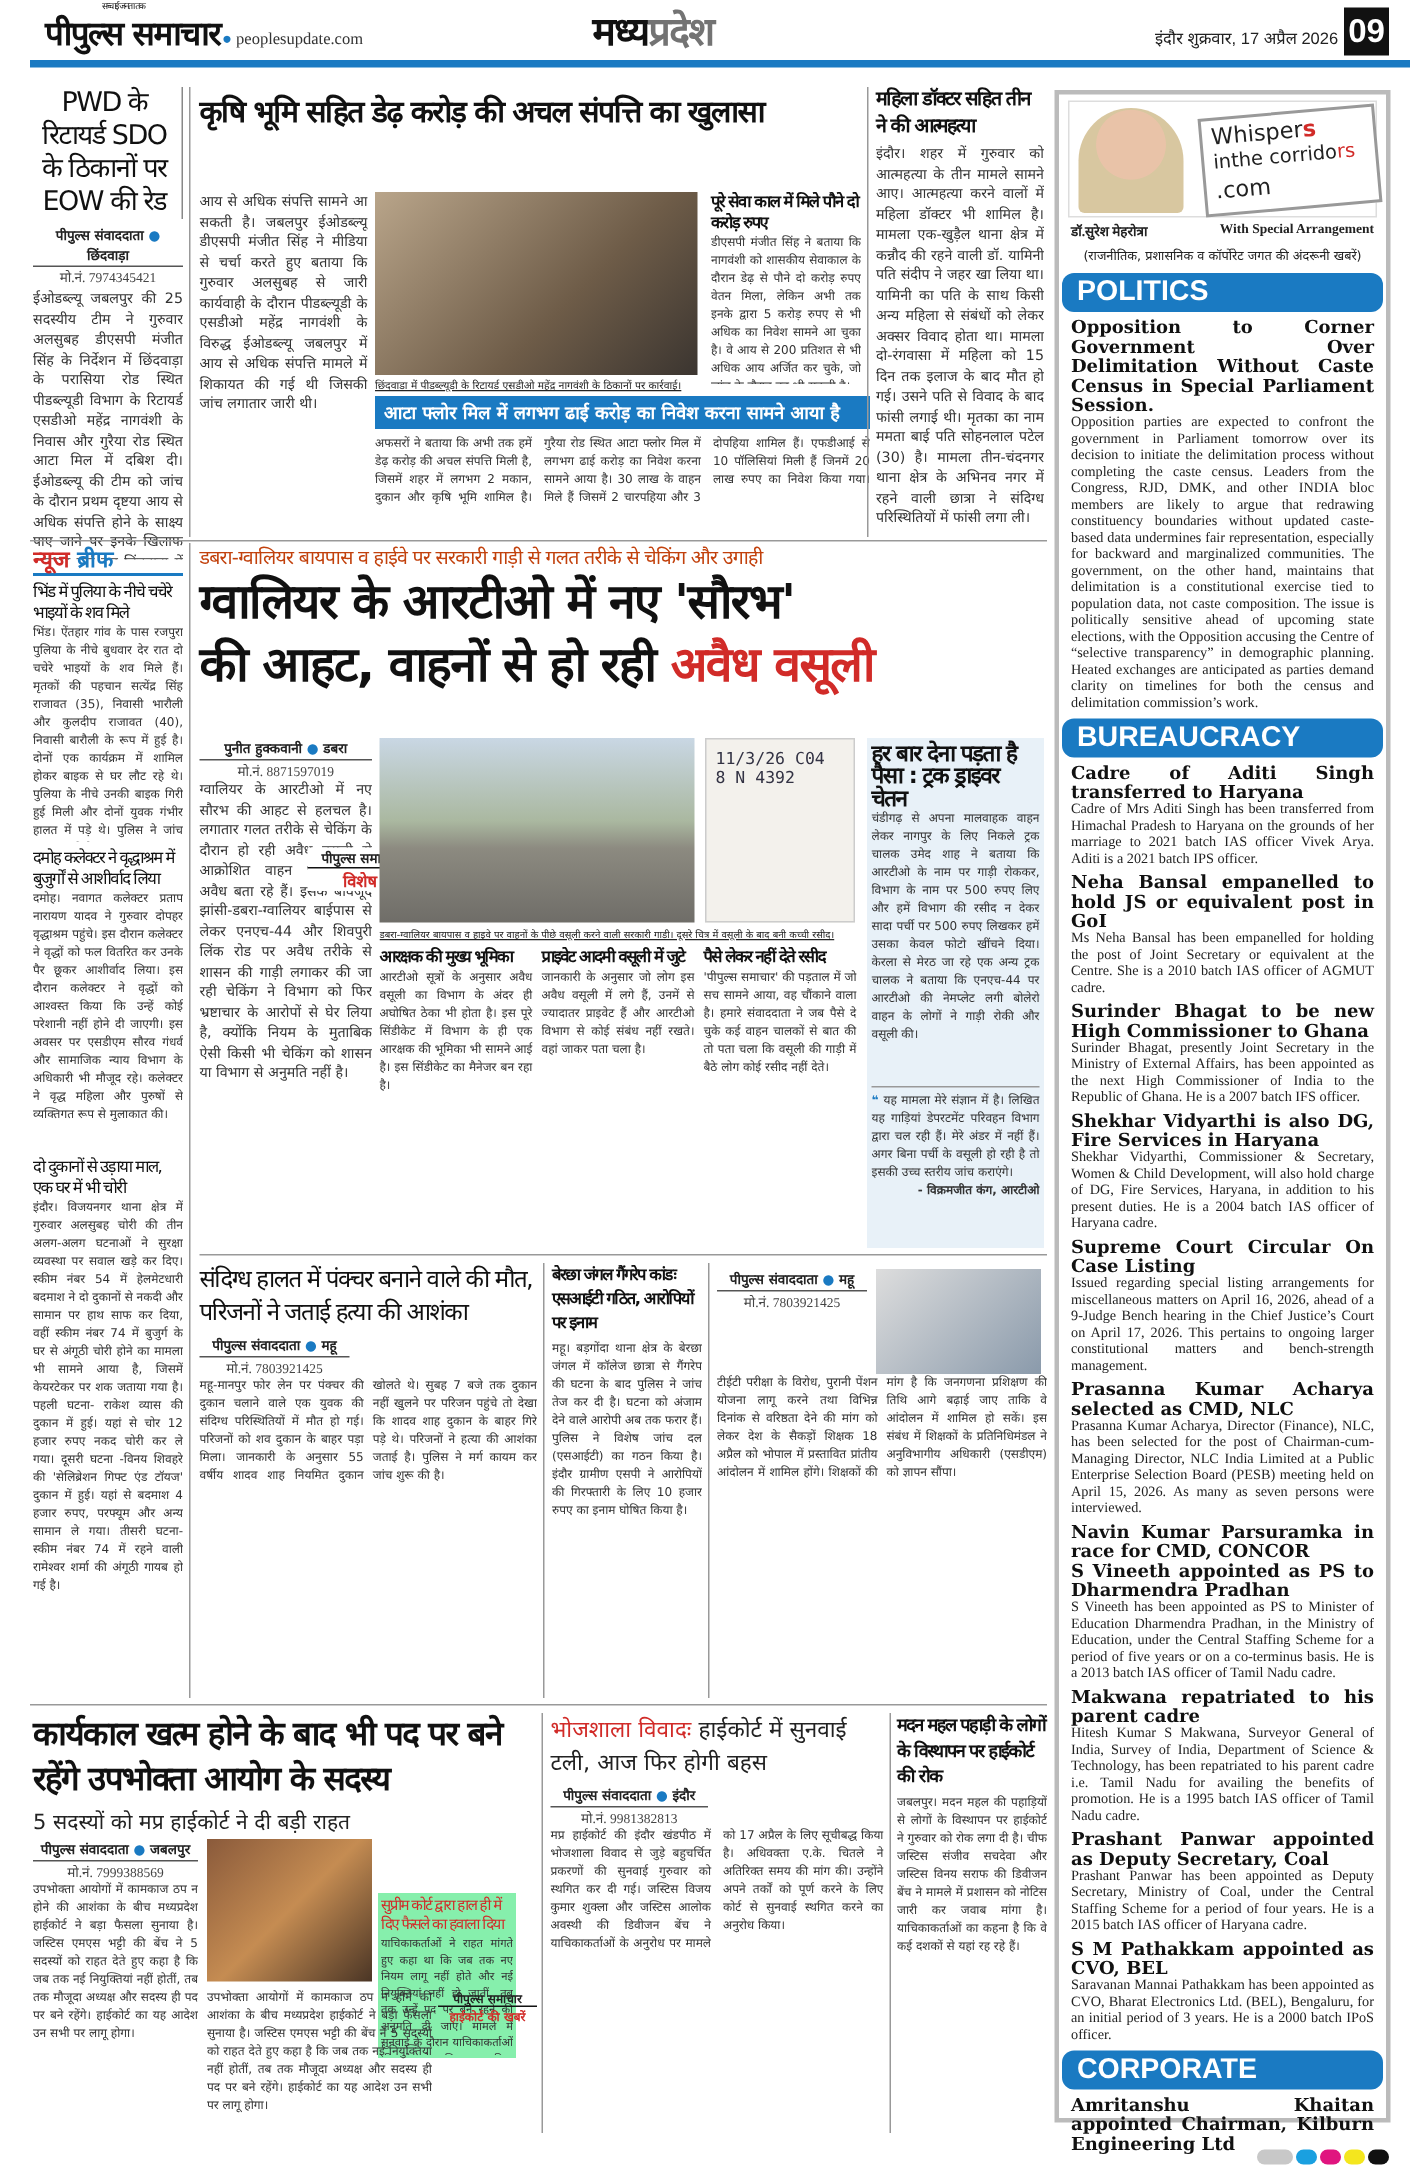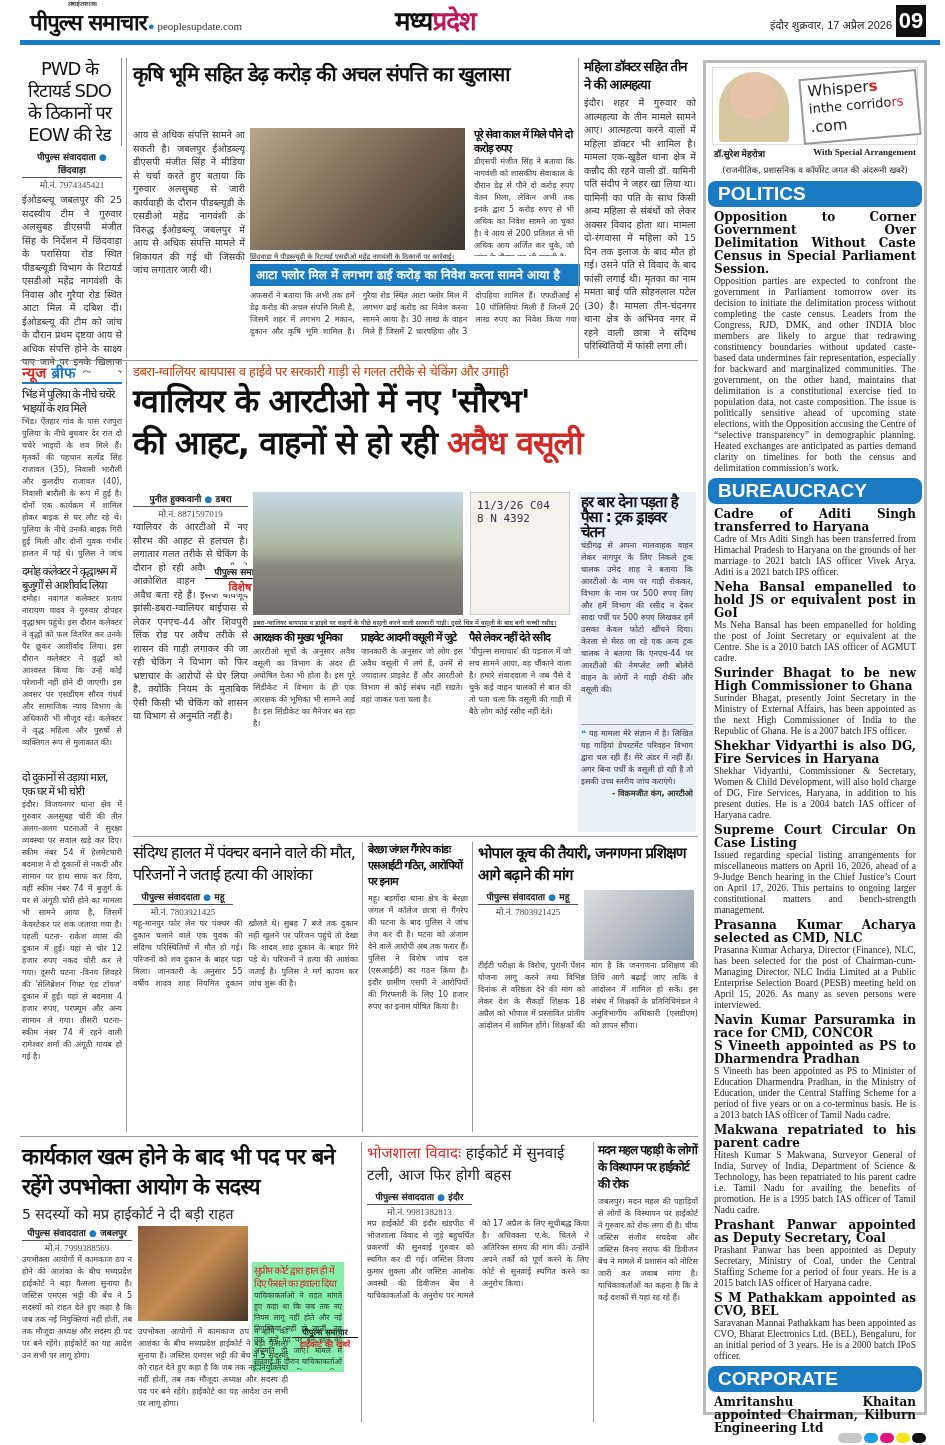--- a/index.html
+++ b/index.html
@@ -4,21 +4,21 @@
 <style>
 *{box-sizing:border-box;margin:0;padding:0}
 html,body{width:945px;height:1445px;background:#fff;overflow:hidden}
 body{font-family:"DejaVu Sans",sans-serif;color:#222;position:relative}
 .abs{position:absolute}
 .masthead{left:0;top:0;width:945px;height:40px}
 .logo{left:30px;top:6px;font:bold 22px "DejaVu Serif",serif;color:#111;letter-spacing:-1px}
 .logo .tag{position:absolute;left:38px;top:-6px;font-size:6px;font-weight:normal}
 .site{left:148px;top:20px;font:11px "Liberation Serif",serif;color:#333}
 .section{left:395px;top:2px;font:bold 26px "DejaVu Sans",sans-serif;letter-spacing:-1px;color:#111}
-.section .red{color:#be185d}
+.section .red{color:#737373}
 .dateline{left:770px;top:17px;font:11px "Liberation Sans",sans-serif}
 .pageno{left:896px;top:5px;width:30px;height:32px;background:#111;color:#fff;font:bold 22px "Liberation Sans",sans-serif;text-align:center;line-height:32px}
 .blueline{left:20px;top:40px;width:920px;height:5px;background:#1a7ac2}
 .vline{width:1px;background:#999}
 .hline{height:1px;background:#999}
 .hindi-h{font-family:"DejaVu Sans",sans-serif;font-weight:bold;color:#111;letter-spacing:-1px}
 .byline{font:bold 9px "DejaVu Sans",sans-serif;text-align:center;border-bottom:1px solid #555;padding-bottom:1px}
 .byline .dot{color:#1a7ac2}
 .mob{font:9px "Liberation Serif",serif;text-align:center;color:#444}
 .body{font:9.5px/13.5px "DejaVu Sans",sans-serif;color:#333;text-align:justify;overflow:hidden}
@@ -142,21 +142,20 @@
 </div>
 <div class="abs vline" style="left:362px;top:842px;height:290px"></div>
 
 <div class="abs" style="left:368px;top:842px;width:100px;height:290px">
   <div class="hindi-h" style="font-size:11px;line-height:16px">बेरछा जंगल गैंगरेप कांडः एसआईटी गठित, आरोपियों पर इनाम</div>
   <div class="body" style="font-size:8px;line-height:12px;height:230px;margin-top:3px">महू। बड़गोंदा थाना क्षेत्र के बेरछा जंगल में कॉलेज छात्रा से गैंगरेप की घटना के बाद पुलिस ने जांच तेज कर दी है। घटना को अंजाम देने वाले आरोपी अब तक फरार हैं। पुलिस ने विशेष जांच दल (एसआईटी) का गठन किया है। इंदौर ग्रामीण एसपी ने आरोपियों की गिरफ्तारी के लिए 10 हजार रुपए का इनाम घोषित किया है।</div>
 </div>
 <div class="abs vline" style="left:472px;top:842px;height:290px"></div>
 
 <div class="abs" style="left:478px;top:842px;width:220px;height:290px">
-  <div class="hindi-h" style="font-size:15px;line-height:22px">भोपाल कूच की तैयारी, जनगणना प्रशिक्षण आगे बढ़ाने की मांग</div>
   <div style="display:flex;gap:6px;margin-top:4px">
     <div style="width:100px">
       <div class="byline"><span>पीपुल्स संवाददाता</span> <span class="dot">●</span> <span>महू</span></div>
       <div class="mob">मो.नं. 7803921425</div>
     </div>
     <div class="photo" style="width:110px;height:70px;background:linear-gradient(135deg,#ddd,#8a9aab)"></div>
   </div>
   <div class="body" style="height:180px;font-size:8px;line-height:12px;column-count:2;column-gap:6px">टीईटी परीक्षा के विरोध, पुरानी पेंशन योजना लागू करने तथा विभिन्न दिनांक से वरिष्ठता देने की मांग को लेकर देश के सैकड़ों शिक्षक 18 अप्रैल को भोपाल में प्रस्तावित प्रांतीय आंदोलन में शामिल होंगे। शिक्षकों की मांग है कि जनगणना प्रशिक्षण की तिथि आगे बढ़ाई जाए ताकि वे आंदोलन में शामिल हो सकें। इस संबंध में शिक्षकों के प्रतिनिधिमंडल ने अनुविभागीय अधिकारी (एसडीएम) को ज्ञापन सौंपा।</div>
 </div>
 

